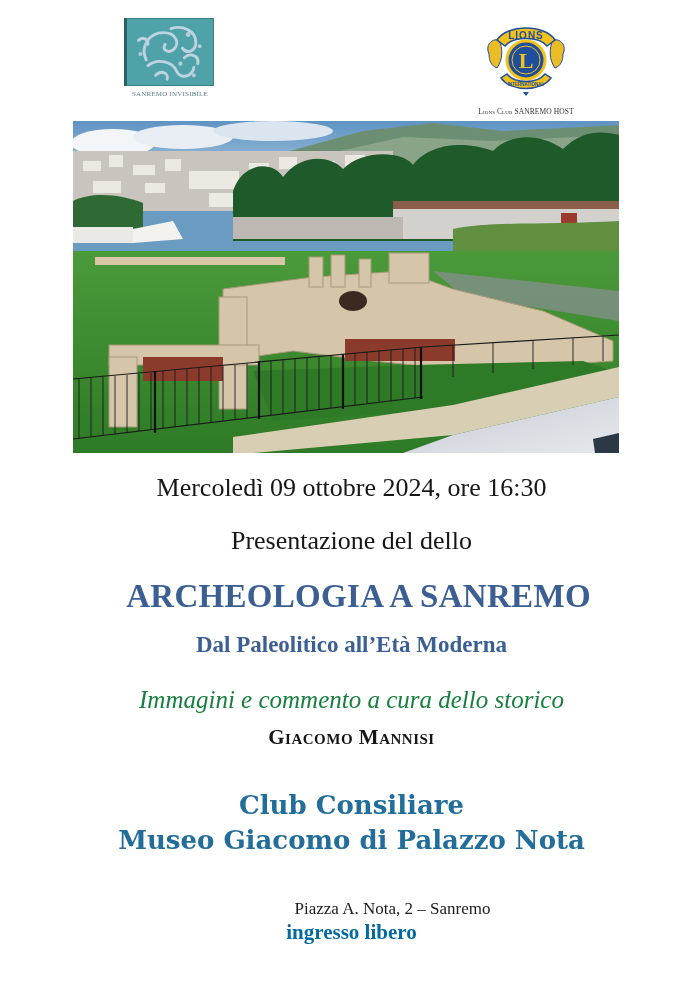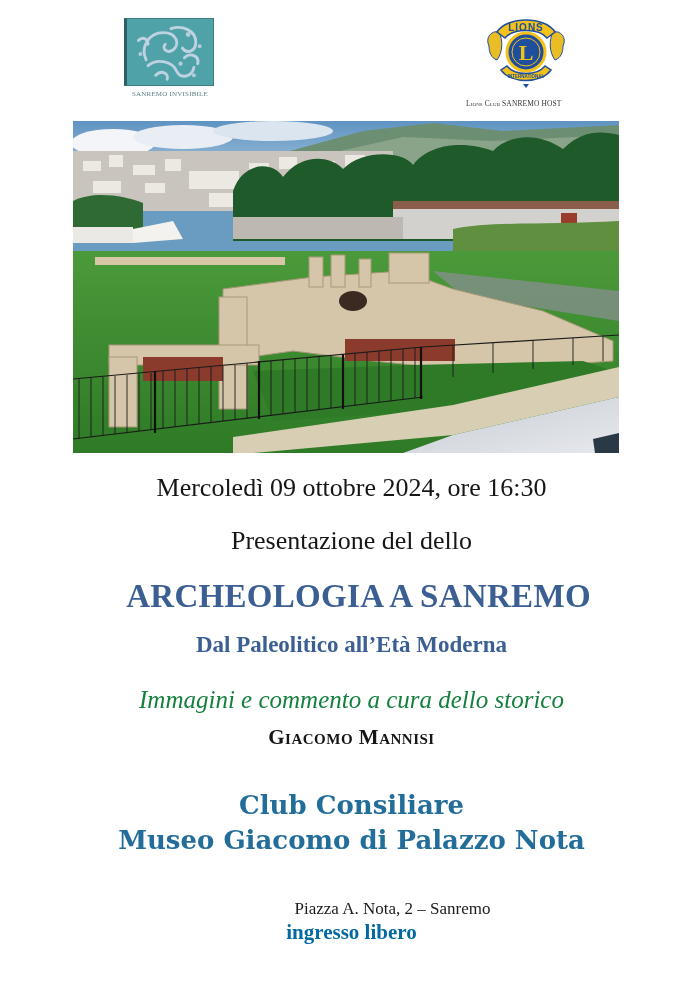--- a/index.html
+++ b/index.html
@@ -39,24 +39,24 @@
       letter-spacing: 0.2px;
       color: #5c7e87;
       text-align: center;
       margin-top: 4px;
       white-space: nowrap;
     }
 
     .logo-right {
       position: absolute;
       left: 466px;
-      top: 12px;
+      top: 20px;
       width: 120px;
       height: 95px;
-      text-align: left;
+      text-align: center;
     }
     .logo-right svg { width: 86px; height: 80px; display: block; margin: 0 auto; }
     .logo-right .caption {
       font-family: "Liberation Serif", serif;
       font-size: 7.5px;
       color: #333;
       margin-top: 7px;
       white-space: nowrap;
       letter-spacing: 0.1px;
     }

